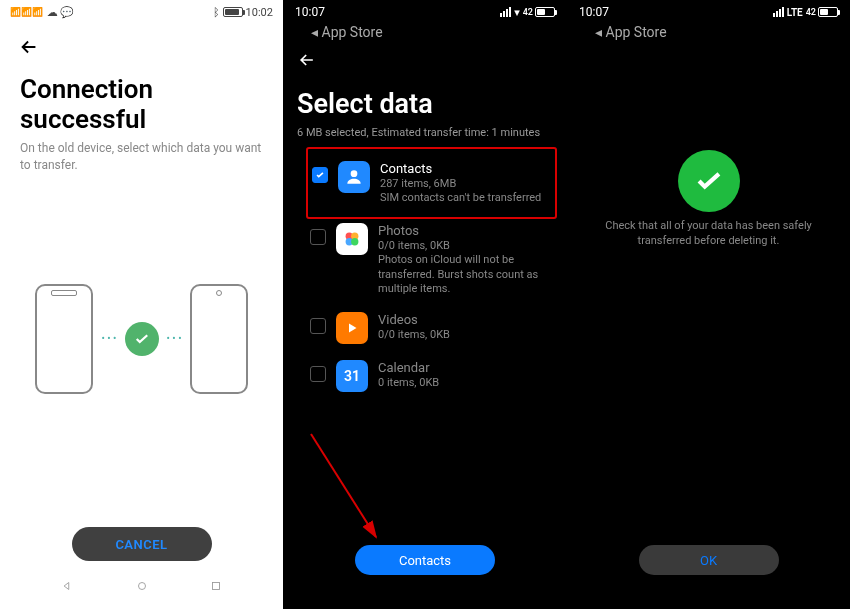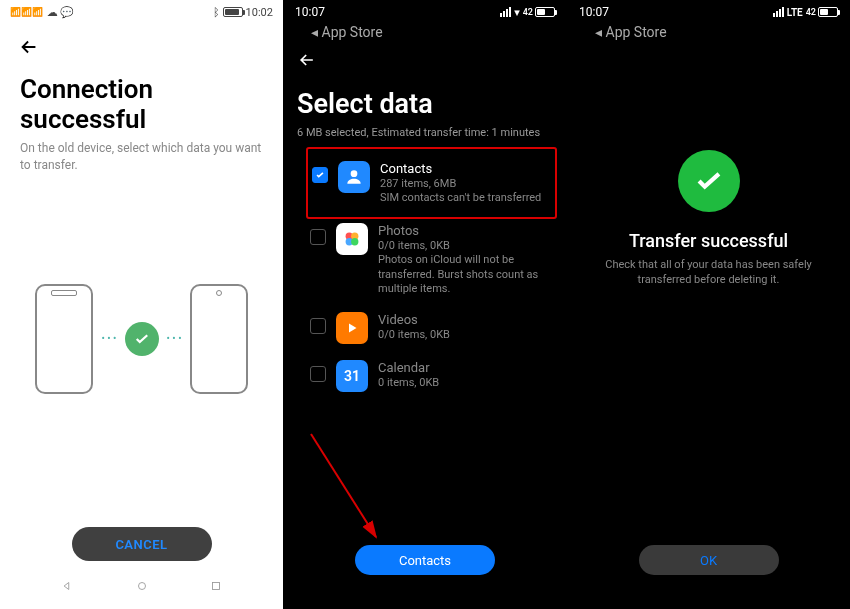--- a/index.html
+++ b/index.html
@@ -425,17 +425,16 @@
       </span>
     </div>
   </div>
   <div class="breadcrumb">◂ <span>App Store</span></div>
   <div class="success-wrap">
     <div class="big-check">
       <svg viewBox="0 0 24 24" fill="none" stroke="#fff" stroke-width="3">
           <path d="M5 12l4 4L19 7"></path>
         </svg>
     </div>
-    <div class="s3-title">Transfer successful</div>
     <div class="s3-sub">Check that all of your data has been safely transferred before deleting it.</div>
   </div>
   <div class="ok-btn">OK</div>
 </div>
 
 </body></html>

